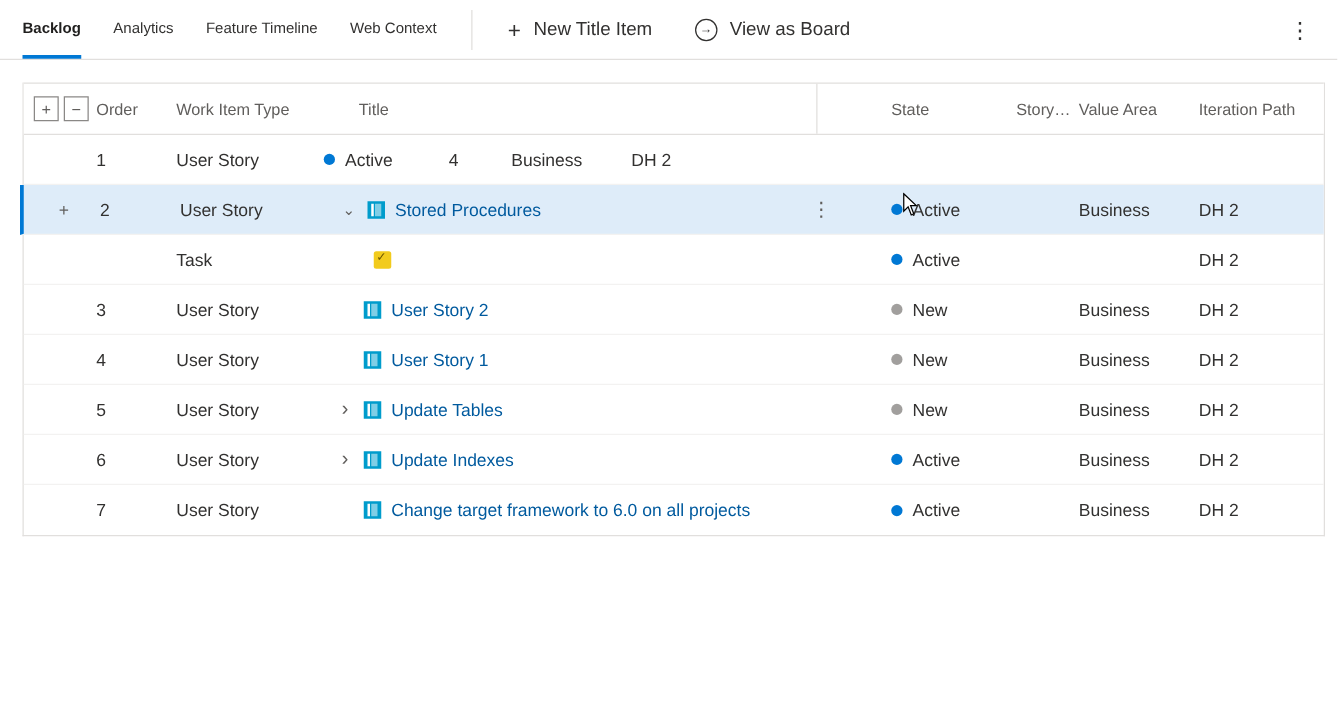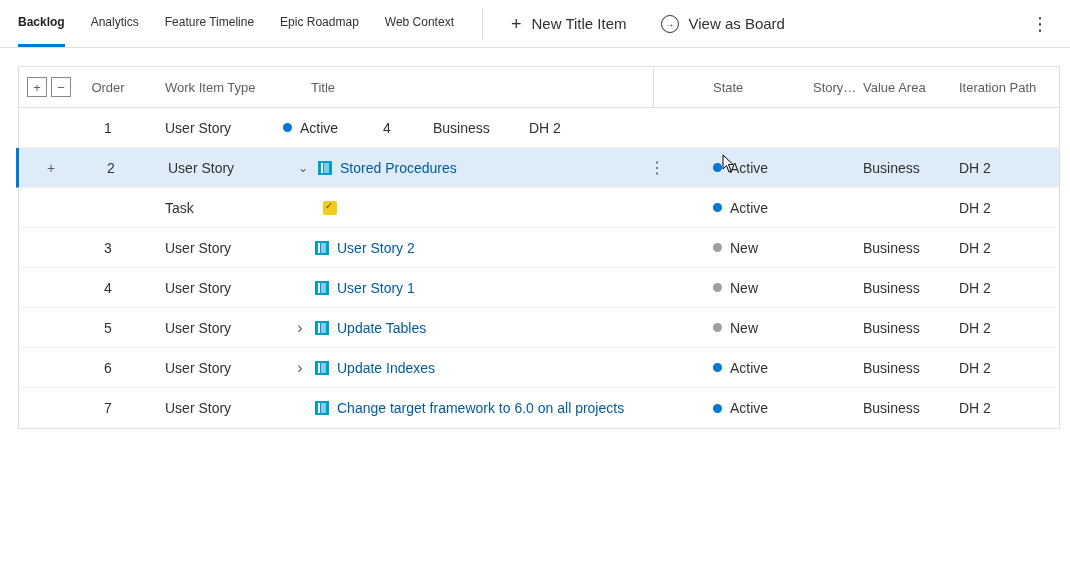--- a/index.html
+++ b/index.html
@@ -13,22 +13,22 @@
     .action-btn:last-of-type { margin-right: 0; }
     .icon-plus { font-size: 18px; line-height: 1; }
     .icon-arrow-circle { display: inline-flex; width: 18px; height: 18px; border: 1.5px solid #323130; border-radius: 50%; align-items: center; justify-content: center; font-size: 10px; }
     .spacer { flex: 1; }
     .kebab { width: 24px; display: flex; justify-content: center; cursor: pointer; font-size: 18px; margin-left: 30px; }
     .content { padding: 18px 10px 0 18px; }
     .table { width: 100%; border: 1px solid #e1dfdd; border-top: none; }
     .thead { display: flex; align-items: center; height: 42px; border-top: 1px solid #e1dfdd; border-bottom: 1px solid #e1dfdd; color: #605e5c; font-size: 13px; background: #fff; }
     .col-tools { width: 58px; display: flex; gap: 4px; padding-left: 8px; align-items: center; }
     .sq-btn { width: 20px; height: 20px; border: 1px solid #8a8886; display: flex; align-items: center; justify-content: center; font-size: 13px; cursor: pointer; line-height: 1; background: #fff; }
-    .col-order { width: 62px; text-align: center; }
-    .col-type { width: 120px; padding-left: 2px; margin-left: 24px; }
+    .col-order { width: 62px; }
+    .col-type { width: 120px; padding-left: 2px; }
     .col-title { flex: 1; padding-left: 10px; display: flex; align-items: center; gap: 8px; position: relative; }
     .col-state { width: 100px; display: flex; align-items: center; gap: 8px; }
     .col-story { width: 50px; }
     .col-value { width: 96px; }
     .col-iter { width: 100px; }
     .row { display: flex; align-items: center; height: 40px; font-size: 14px; color: #323130; border-bottom: 1px solid #f3f2f1; position: relative; }
     .row.selected { background: #deecf9; border-left: 3px solid #0078d4; margin-left: -3px; padding-left: 3px; }
     .title-link { color: #005a9e; cursor: pointer; }
     .wi-icon { width: 14px; height: 14px; display: inline-flex; flex-shrink: 0; }
     .wi-story { background: #009ccc; position: relative; }
@@ -51,21 +51,20 @@
     .thead .col-title { padding-left: 28px; }
   </style>
 </head>
 <body>
 
 <div class="topbar">
   <div class="tabs" id="tabs-container">
       <div class="tab active">Backlog</div>
       <div class="tab">Analytics</div>
       <div class="tab">Feature Timeline</div>
-      <div class="tab">Epic Roadmap</div>
       <div class="tab">Web Context</div>
     </div>
   <div class="topbar-sep"></div>
   <div class="action-btn">
     <span class="icon-plus">+</span>
     <span>New Title Item</span>
   </div>
   <div class="action-btn">
     <span class="icon-arrow-circle">→</span>
     <span>View as Board</span>

